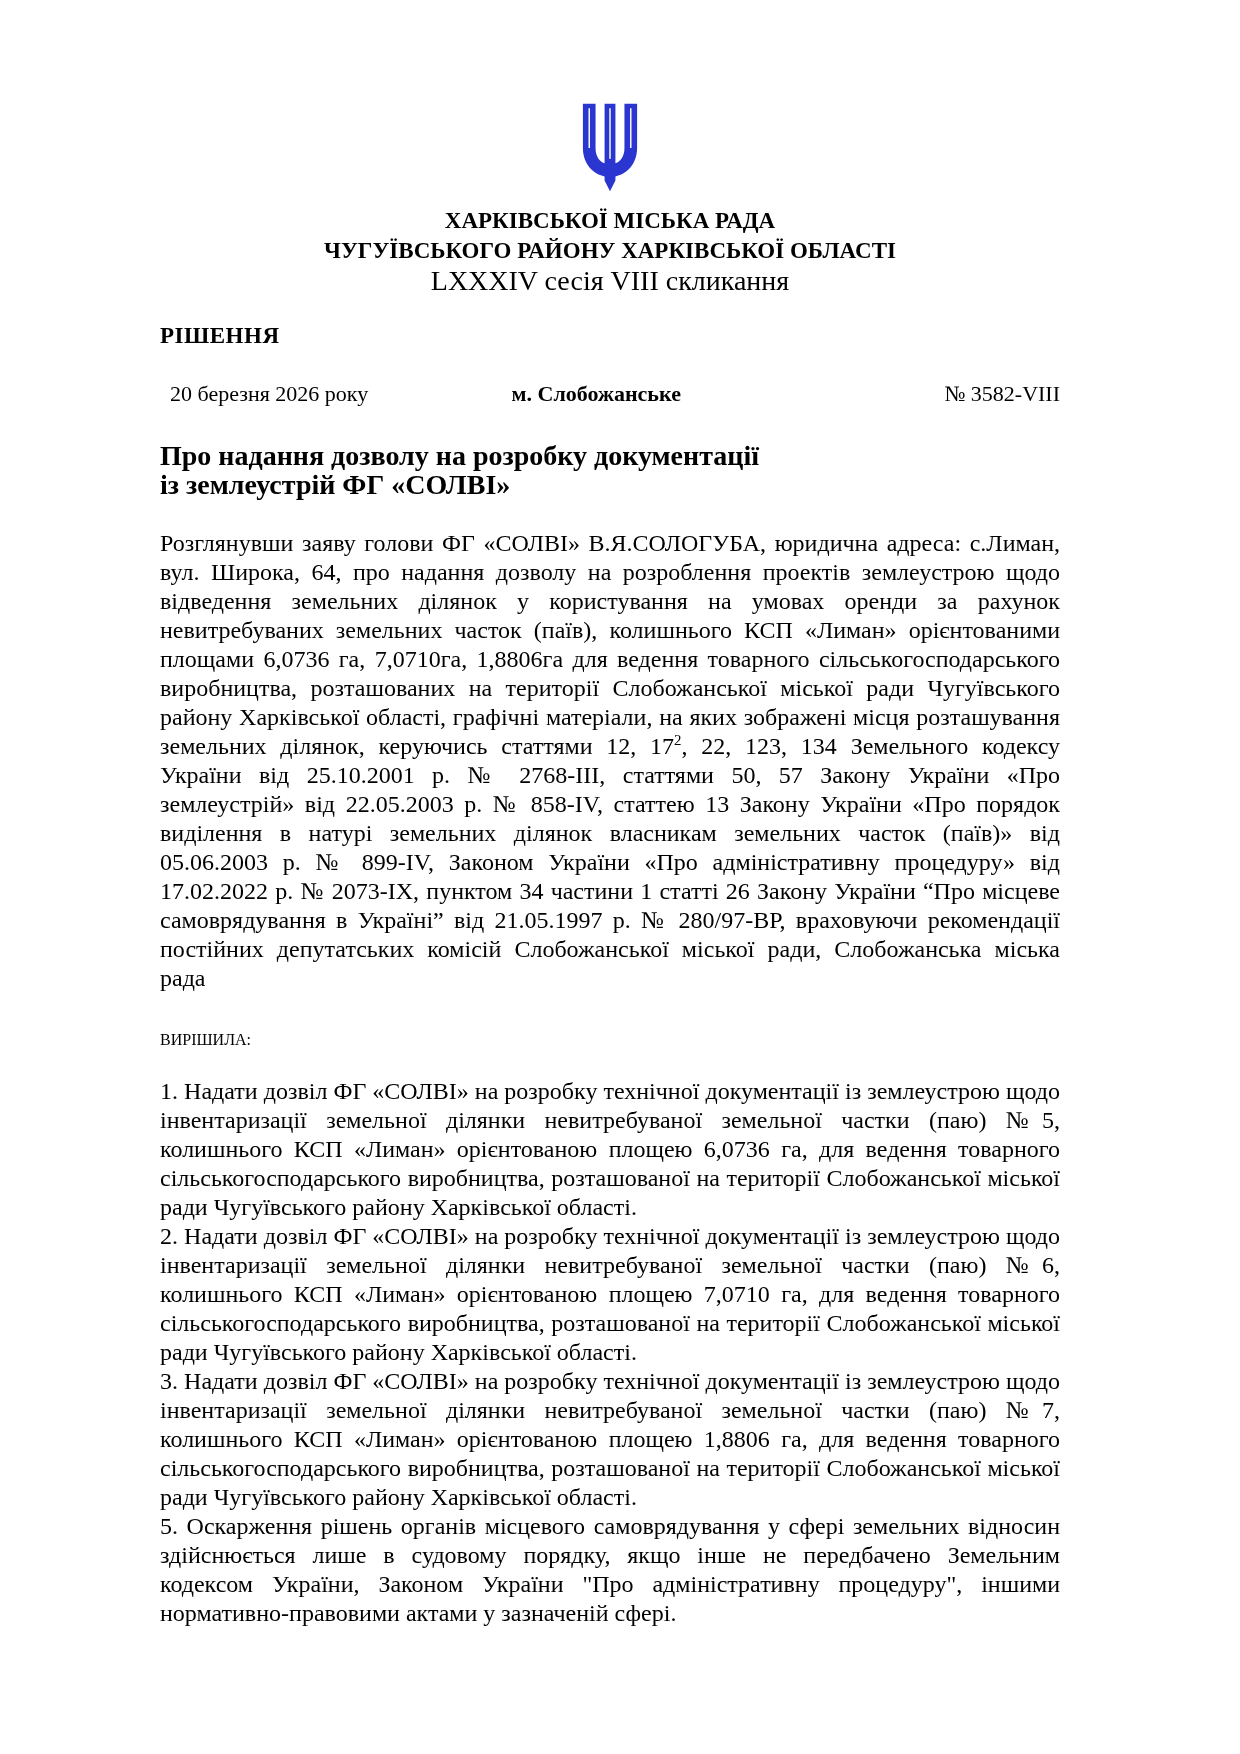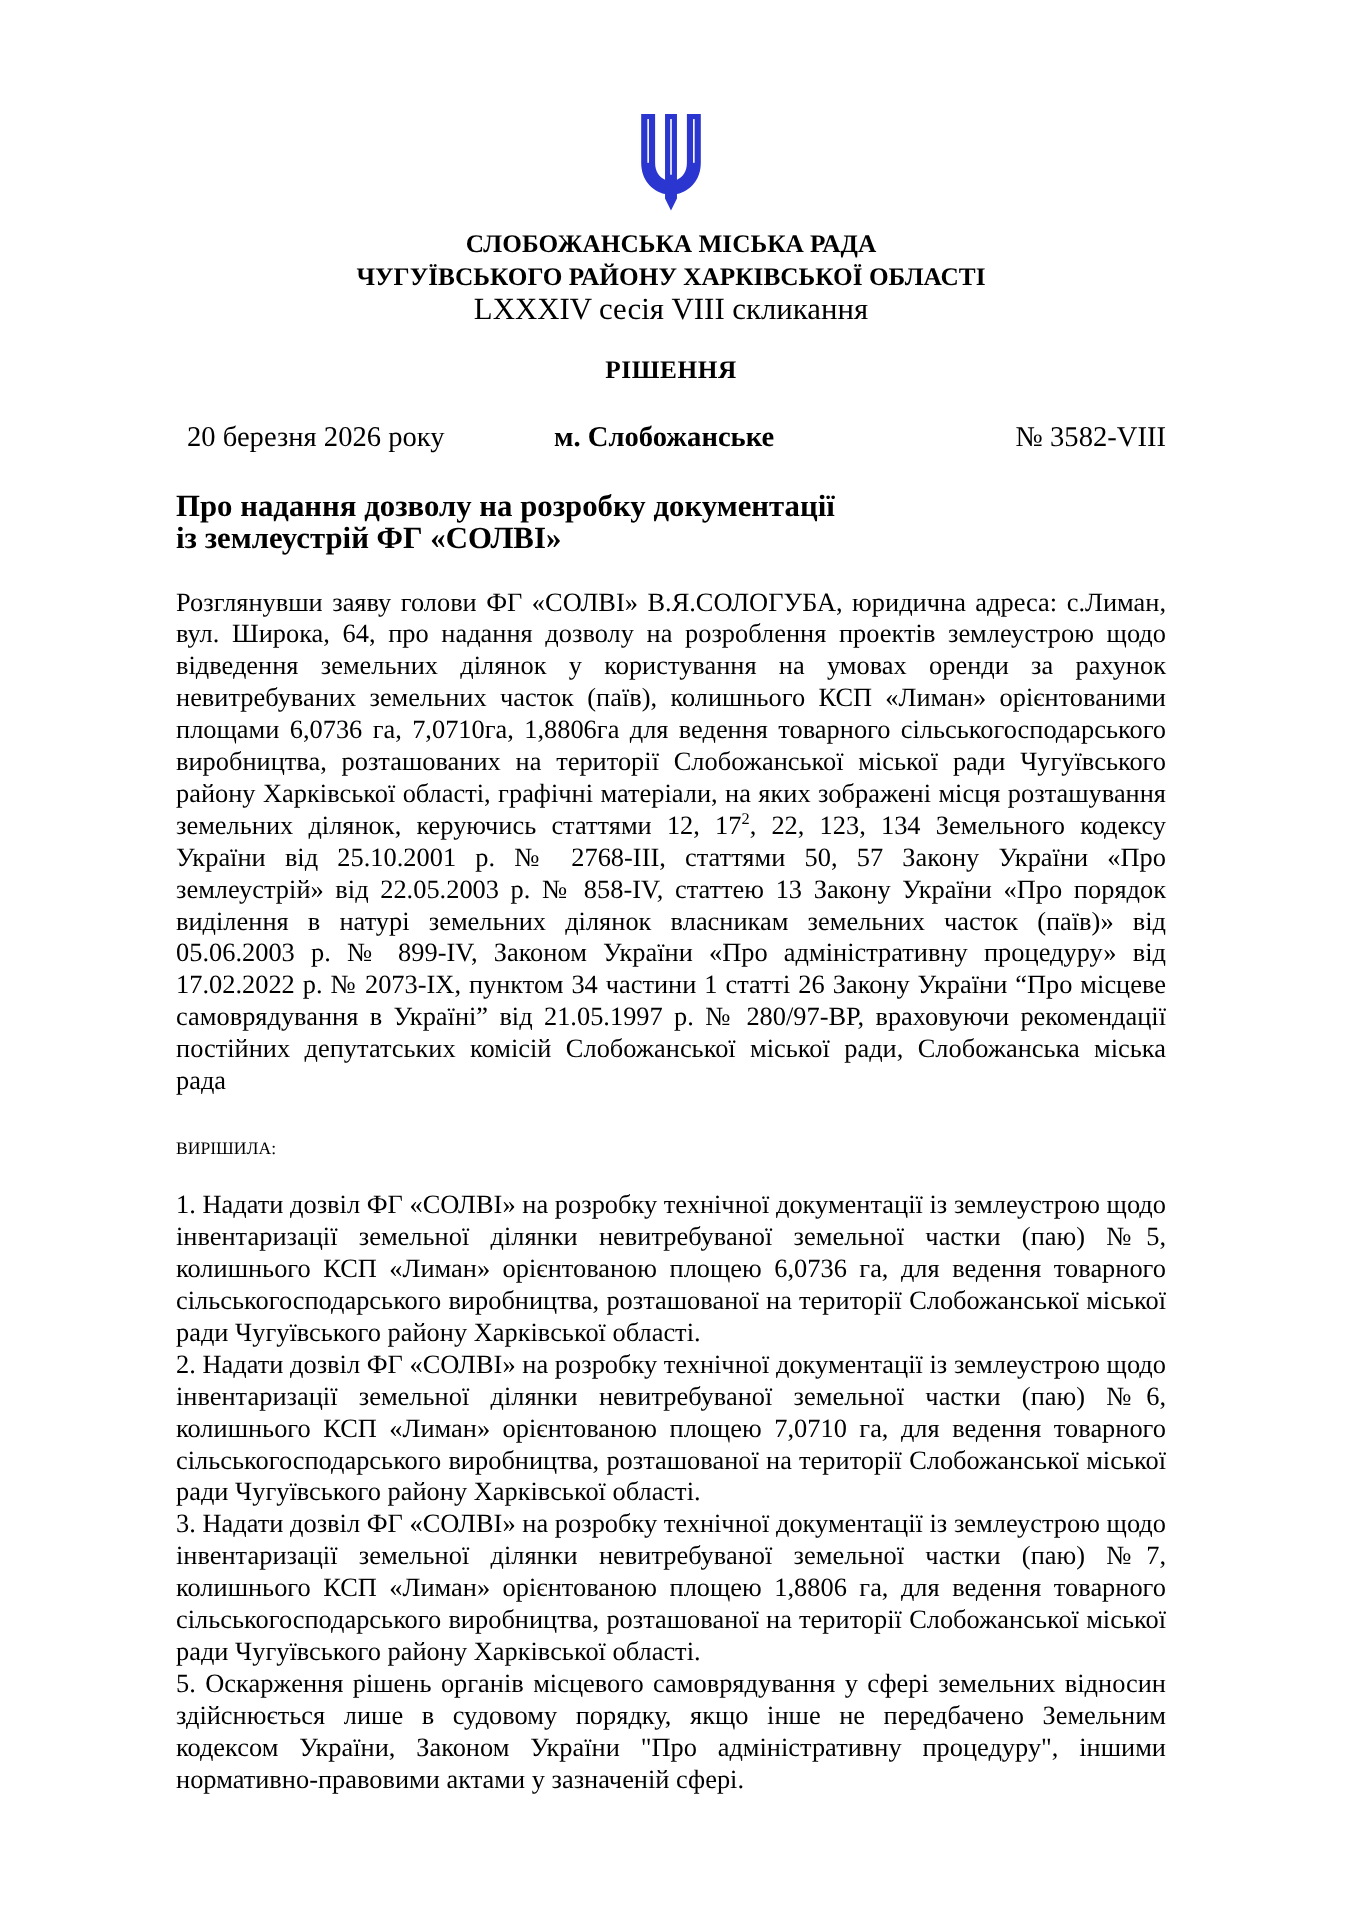--- a/index.html
+++ b/index.html
@@ -16,26 +16,26 @@
     background: #fff;
   }
   .emblem { text-align: center; margin-bottom: 8px; }
   .emblem svg { width: 56px; height: 92px; display: inline-block; }
   .h-bold {
     text-align: center; font-weight: bold;
     font-size: 23px; line-height: 30px;
   }
   .h-session { text-align: center; font-size: 28px; line-height: 29px; }
   .doc-type {
-    text-align: center; font-weight: bold;
+    text-align: left; font-weight: bold;
     font-size: 23px; margin-top: 28px; letter-spacing: 0.5px;
   }
   .meta-row {
     display: flex; justify-content: space-between; align-items: baseline;
-    font-size: 26px; margin-top: 32px; padding-left: 10px; text-align: right;
+    font-size: 22px; margin-top: 32px; padding-left: 10px; text-align: right;
   }
   .meta-row .meta-mid { margin-right: 120px; font-weight: bold; }
   .subject { font-weight: bold; font-size: 28px; line-height: 29px; margin-top: 34px; }
   .par {
     font-size: 24px; line-height: 29px;
     text-align: justify; margin-top: 30px;
   }
   .resolved { font-size: 16px; margin-top: 38px; }
   .items { margin-top: 28px; }
   .items .par { margin-top: 0; }
@@ -48,21 +48,21 @@
 
   <div class="emblem">
     <svg viewBox="0 0 62 100" aria-hidden="true">
       <path fill="#2b35cf" d="M1,1 H15 V50 C15,59 19,64.5 25,67 V1 H37 V67 C43,64.5 47,59 47,50 V1 H61 V50 C61,67 50.5,78.5 37,81.5 V86 L31,98 L25,86 V81.5 C11.5,78.5 1,67 1,50 Z"></path>
       <rect x="30.2" y="6" width="1.6" height="56" fill="#ffffff"></rect>
       <rect x="7.2" y="6" width="1.6" height="44" fill="#ffffff"></rect>
       <rect x="53.2" y="6" width="1.6" height="44" fill="#ffffff"></rect>
     </svg>
   </div>
 
-  <div class="h-bold">СЛОБОЖАНСЬКА МІСЬКА РАДА</div>
+  <div class="h-bold">ХАРКІВСЬКОЇ МІСЬКА РАДА</div>
   <div class="h-bold">ЧУГУЇВСЬКОГО РАЙОНУ ХАРКІВСЬКОЇ ОБЛАСТІ</div>
   <div class="h-session">LXXXIV сесія VIII скликання</div>
 
   <div class="doc-type">РІШЕННЯ</div>
 
   <div class="meta-row">
     <span class="meta-date">20 березня 2026 року</span>
     <span class="meta-mid">м. Слобожанське</span>
     <span class="meta-num">№ 3582-VIII</span>
   </div>

